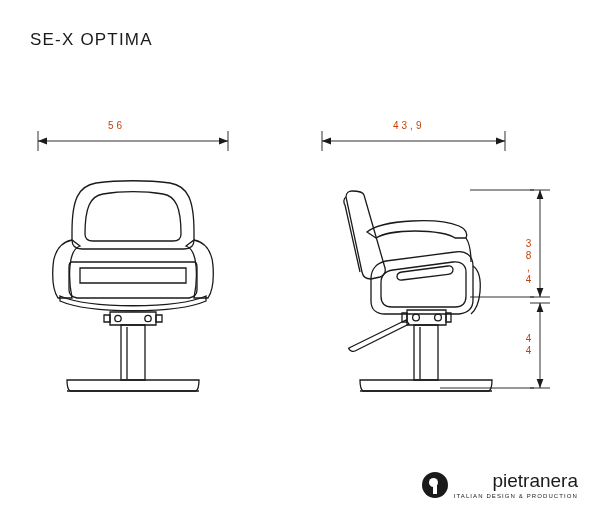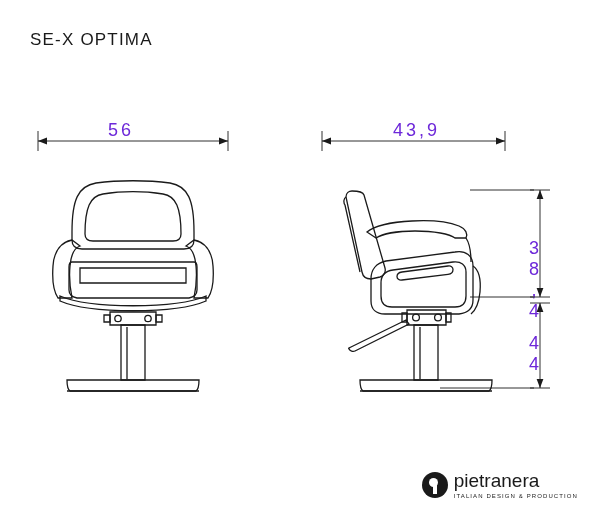--- a/index.html
+++ b/index.html
@@ -21,23 +21,23 @@
     position: absolute;
     left: 30px;
     top: 30px;
     font-size: 17px;
     letter-spacing: 1.2px;
     color: #1a1a1a;
     font-weight: 400;
   }
   .dim-label {
     position: absolute;
-    font-size: 18px;
+    font-size: 10px;
     letter-spacing: 3px;
-    color: #6d28d9;
+    color: #c2410c;
   }
   .dim-label.vertical {
     writing-mode: vertical-rl;
     text-orientation: upright;
     letter-spacing: 1px;
   }
   svg.layer {
     position: absolute;
     left: 0;
     top: 0;
@@ -76,20 +76,21 @@
     left: 11px;
     top: 13px;
     width: 4px;
     height: 9px;
     background: #ffffff;
   }
   #brand .brand-text {
     display: flex;
     flex-direction: column;
     line-height: 1;
+    align-items: flex-end;
   }
   #brand .brand-name {
     font-size: 19px;
     letter-spacing: 0px;
     color: #1a1a1a;
     font-weight: 400;
   }
   #brand .brand-tag {
     font-size: 6px;
     letter-spacing: 1.1px;

